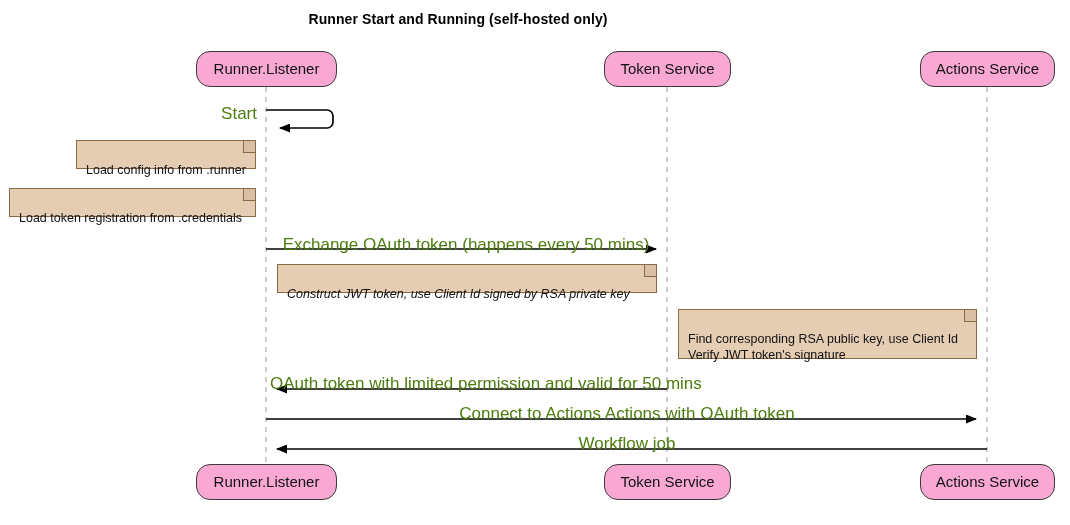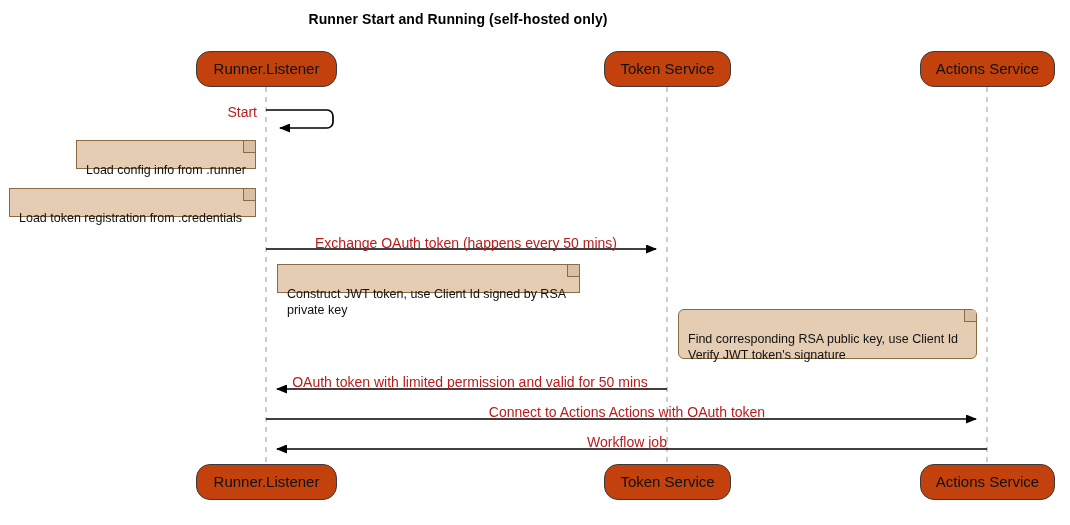--- a/index.html
+++ b/index.html
@@ -33,21 +33,21 @@
     top: 11px;
     width: 916px;
     text-align: center;
     font-size: 14px;
     font-weight: bold;
     letter-spacing: 0.1px;
   }
   .participant {
     position: absolute;
     box-sizing: border-box;
-    background: #c2410c;
+    background: #f9a8d4;
     border: 1px solid #3a3a3a;
     border-radius: 14px;
     height: 36px;
     line-height: 34px;
     text-align: center;
     font-size: 15px;
     color: #111111;
     white-space: nowrap;
   }
   .note {
@@ -66,22 +66,22 @@
     top: 0;
     right: 0;
     width: 11px;
     height: 11px;
     background: #d9bfa3;
     border-left: 1px solid #8a6a45;
     border-bottom: 1px solid #8a6a45;
   }
   .msg-label {
     position: absolute;
-    font-size: 14px;
-    color: #b91c1c;
+    font-size: 17px;
+    color: #4d7c0f;
     white-space: nowrap;
     text-align: center;
   }
 </style>
 </head>
 <body>
 
 <div id="diagram-root">
 
   <div class="diagram-title">Runner Start and Running (self-hosted only)</div>
@@ -132,24 +132,24 @@
   <div class="note" style="left:9px; top:188px; width:247px; height:29px;">
     <span>Load token registration from .credentials</span>
     <span class="note-fold"></span>
   </div>
 
   <div class="note" style="left:76px; top:140px; width:180px; height:29px;">
     <span>Load config info from .runner</span>
     <span class="note-fold"></span>
   </div>
 
-  <div class="note" style="left:277px; top:264px; width:303px; height:29px;">
+  <div class="note" style="left:277px; top:264px; width:380px; height:29px;font-style:italic;">
     <span>Construct JWT token, use Client Id signed by RSA private key</span>
     <span class="note-fold"></span>
   </div>
 
-  <div class="note" style="left:678px; top:309px; width:299px; height:50px;border-radius:6px;">
+  <div class="note" style="left:678px; top:309px; width:299px; height:50px;">
     <span>Find corresponding RSA public key, use Client Id
 Verify JWT token's signature</span>
     <span class="note-fold"></span>
   </div>
 
 </div>
 
 </body></html>

